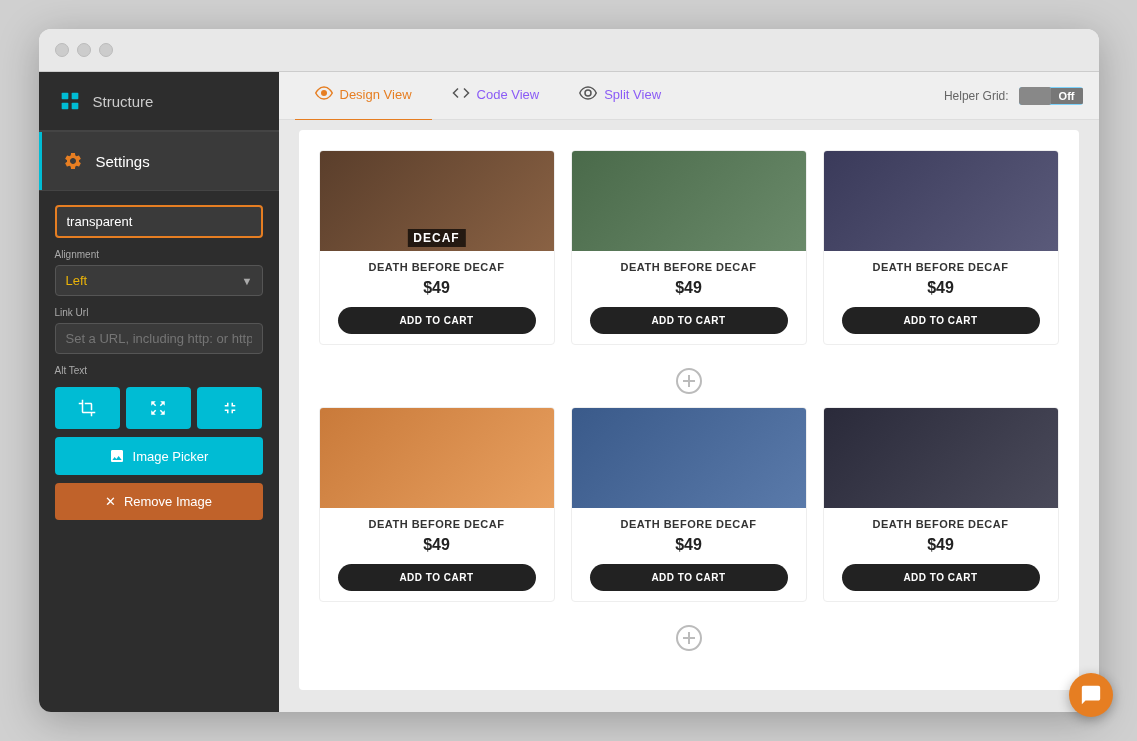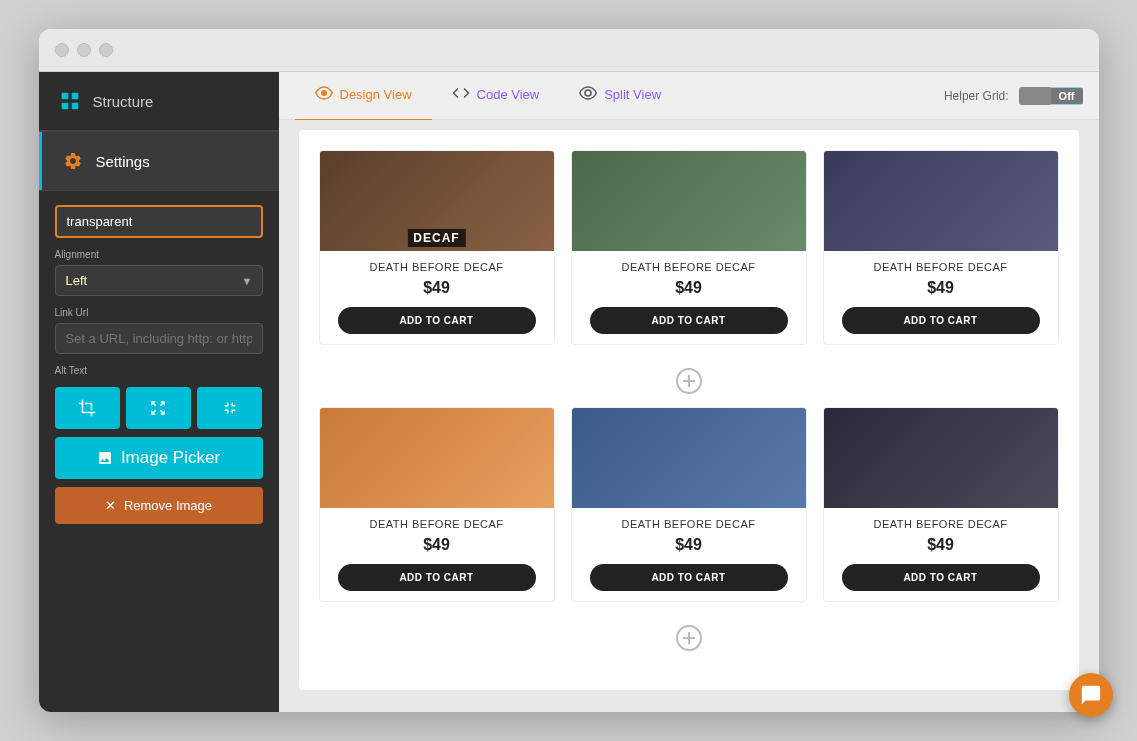--- a/index.html
+++ b/index.html
@@ -98,21 +98,21 @@
       color: #fff;
       padding: 7px 10px;
       border-radius: 4px;
       font-size: 13px;
       outline: none;
     }
     .control-select {
       width: 100%;
       background: #3a3a3a;
       border: 1px solid #555;
-      color: #fef9c3;
+      color: #eab308;
       padding: 7px 10px;
       border-radius: 4px;
       font-size: 13px;
       outline: none;
       appearance: none;
       cursor: pointer;
     }
     .select-wrapper {
       position: relative;
     }
@@ -144,21 +144,21 @@
       font-size: 16px;
     }
     .image-picker-btn {
       width: 100%;
       background: #00bcd4;
       border: none;
       border-radius: 4px;
       color: #fff;
       padding: 11px;
       cursor: pointer;
-      font-size: 17px;
+      font-size: 13px;
       font-weight: 500;
       display: flex;
       align-items: center;
       justify-content: center;
       gap: 8px;
       margin-bottom: 8px;
     }
     .remove-image-btn {
       width: 100%;
       background: #c0622a;
@@ -281,21 +281,21 @@
       font-size: 11px;
       font-weight: 700;
       color: #fff;
       text-transform: uppercase;
     }
     .product-info {
       padding: 10px 8px;
     }
     .product-name {
       font-size: 11px;
-      font-weight: 400;
+      font-weight: 700;
       color: #333;
       text-transform: uppercase;
       margin-bottom: 6px;
       letter-spacing: 0.5px;
     }
     .product-price {
       font-size: 16px;
       font-weight: 700;
       color: #222;
       margin-bottom: 10px;

